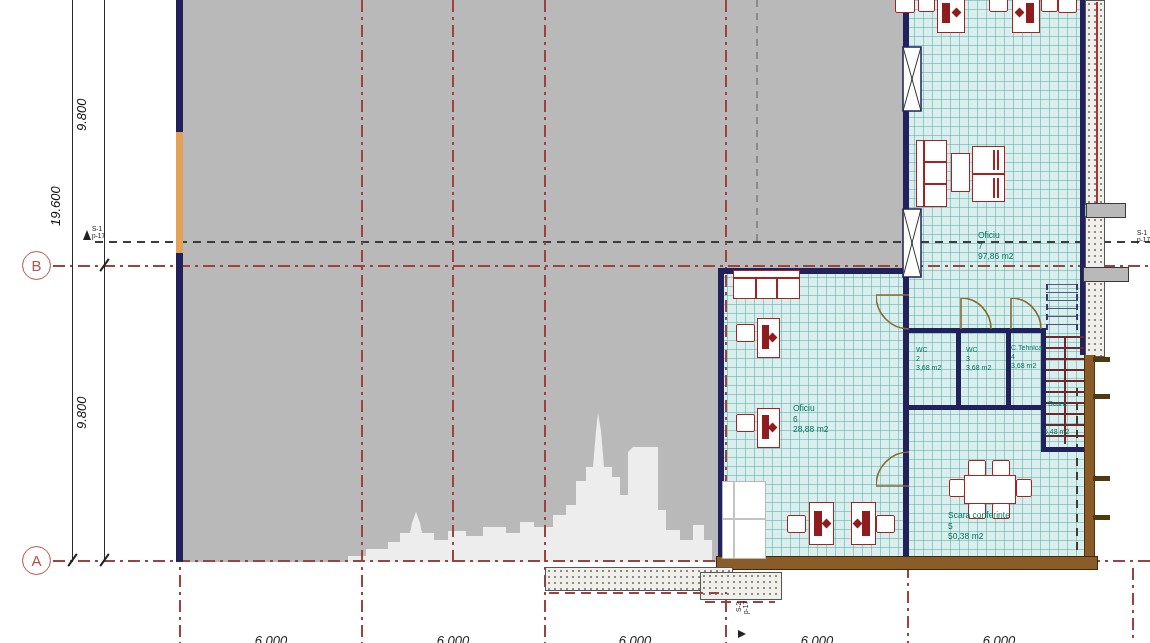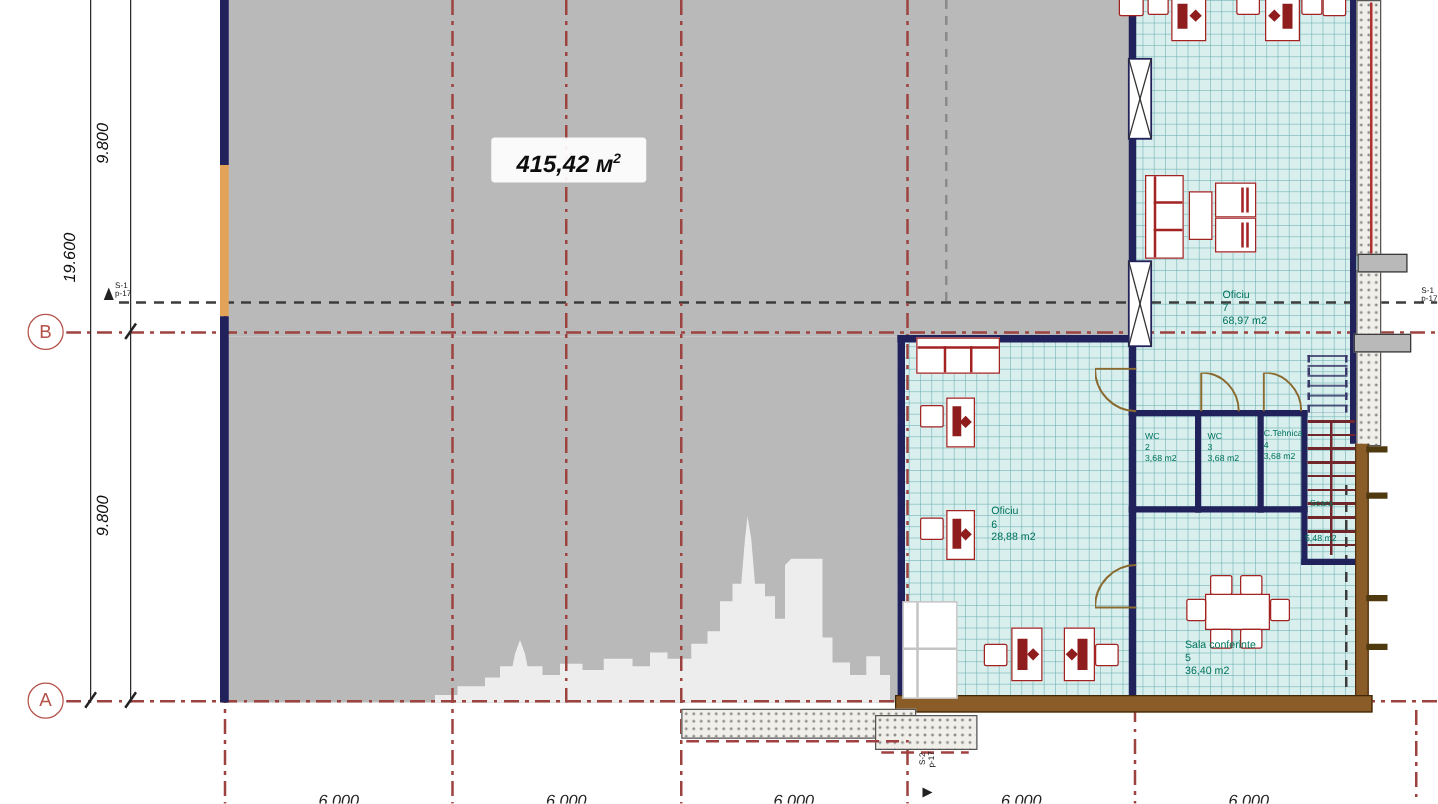--- a/index.html
+++ b/index.html
@@ -200,21 +200,21 @@
   <div class="abs chair z6" style="left:968px;top:460px;width:16px;height:14px;"></div>
   <div class="abs chair z6" style="left:992px;top:460px;width:16px;height:14px;"></div>
   <div class="abs chair z6" style="left:968px;top:503px;width:16px;height:14px;"></div>
   <div class="abs chair z6" style="left:992px;top:503px;width:16px;height:14px;"></div>
   <div class="abs chair z6" style="left:949px;top:479px;width:14px;height:16px;"></div>
   <div class="abs chair z6" style="left:1016px;top:479px;width:14px;height:16px;"></div>
 
   <div class="abs glabel" style="left:978px;top:230px;">
     <div>Oficiu</div>
     <div>7</div>
-    <div>68,97 m2</div>
+    <div>97,86 m2</div>
   </div>
   <div class="abs glabel" style="left:793px;top:403px;">
     <div>Oficiu</div>
     <div>6</div>
     <div>28,88 m2</div>
   </div>
   <div class="abs glabel small" style="left:916px;top:346px;">
     <div>WC</div>
     <div>2</div>
     <div>3,68 m2</div>
@@ -225,28 +225,25 @@
     <div>3,68 m2</div>
   </div>
   <div class="abs glabel small" style="left:1011px;top:344px;">
     <div>C.Tehnica</div>
     <div>4</div>
     <div>3,68 m2</div>
   </div>
   <div class="abs glabel small" style="left:1048px;top:400px;">Scara</div>
   <div class="abs glabel small" style="left:1044px;top:428px;">5,48 m2</div>
   <div class="abs glabel" style="left:948px;top:510px;">
-    <div>Sala conferinte</div>
+    <div>Scara conferinte</div>
     <div>5</div>
-    <div>36,40 m2</div>
-  </div>
-
-  <div class="abs wm" style="left:393px;top:110px;width:124px;height:36px;">
-    <span>415,42 м</span><sup>2</sup>
-  </div>
+    <div>50,38 m2</div>
+  </div>
+
 
   <div class="abs dimv z6" style="left:72px;top:0;height:562px;"></div>
   <div class="abs dimv z6" style="left:104px;top:0;height:562px;"></div>
   <div class="abs vtext z7" style="left:74px;top:84px;width:18px;height:62px;">9.800</div>
   <div class="abs vtext z7" style="left:48px;top:172px;width:18px;height:68px;">19.600</div>
   <div class="abs vtext z7" style="left:74px;top:384px;width:18px;height:58px;">9.800</div>
   <div class="abs tick z7" style="left:97px;top:264px;"></div>
   <div class="abs tick z7" style="left:97px;top:559px;"></div>
   <div class="abs tick z7" style="left:65px;top:559px;"></div>
   <div class="abs z7" style="left:83px;top:230px;width:0;height:0;border-left:4px solid transparent;border-right:4px solid transparent;border-bottom:10px solid #222;"></div>

